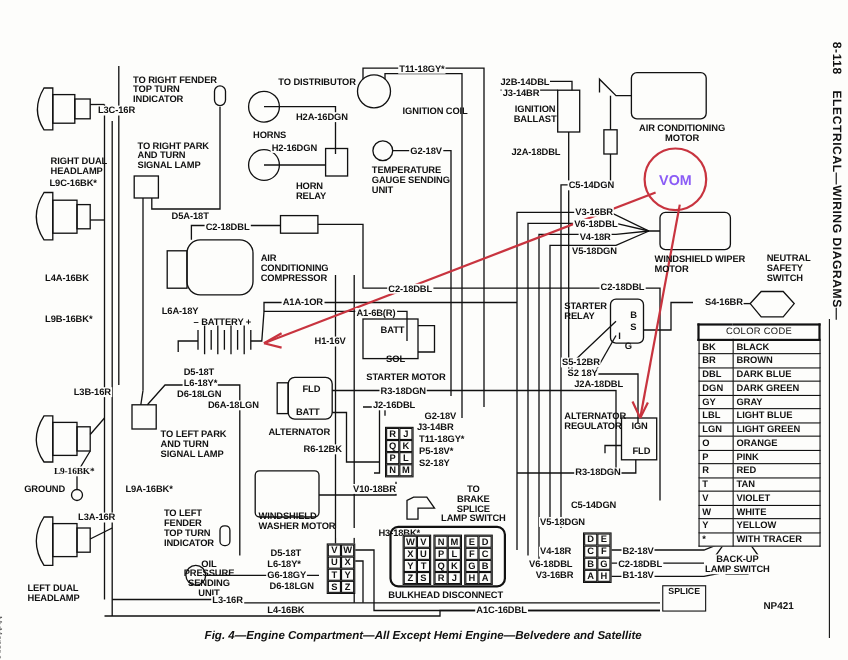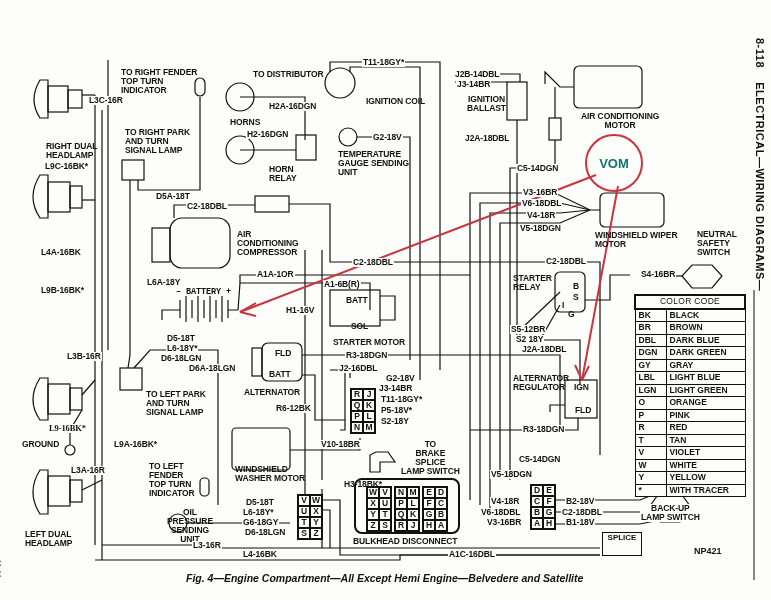--- a/index.html
+++ b/index.html
@@ -6,21 +6,21 @@
   body{width:771px;height:600px;position:relative;overflow:hidden;font-family:"Liberation Sans",sans-serif;color:#111;}
   svg#wires{position:absolute;left:0;top:0;}
   .lbl{position:absolute;font-size:8.5px;font-weight:bold;line-height:9px;white-space:nowrap;background:#fdfdfb;padding:0 1px;letter-spacing:-0.1px;}
   .lbl.nb{background:transparent;}
   .ml{white-space:pre-line;}
   .vert{position:absolute;transform-origin:left top;transform:rotate(90deg);font-weight:bold;white-space:nowrap;}
   #page-header{left:766px;top:38px;font-size:11px;letter-spacing:0.5px;}
   #watermark{position:absolute;left:3px;top:560px;transform-origin:left top;transform:rotate(90deg);font-size:8px;color:#555;white-space:nowrap;}
   #caption{position:absolute;left:186px;top:572px;font-size:10.5px;font-weight:bold;font-style:italic;white-space:nowrap;}
   #figid{position:absolute;left:694px;top:546px;font-size:9px;font-weight:bold;}
-  #vom{position:absolute;left:585px;top:134px;width:54px;height:54px;border:2px solid #c8343f;border-radius:50%;color:#0f766e;font-weight:bold;font-size:13px;display:flex;align-items:center;justify-content:center;}
+  #vom{position:absolute;left:585px;top:134px;width:54px;height:54px;border:2px solid #c8343f;border-radius:50%;color:#8b5cf6;font-weight:bold;font-size:13px;display:flex;align-items:center;justify-content:center;}
   table#color-code{position:absolute;left:634px;top:294px;border-collapse:collapse;font-size:8.5px;font-weight:bold;background:#fdfdfb;}
   table#color-code td,table#color-code th{border:1px solid #111;padding:0 3px;height:11.5px;line-height:11px;}
   table#color-code th{font-weight:normal;font-size:8.5px;letter-spacing:0.3px;border:2px solid #111;}
   table#color-code td.c{width:24px;}
   table#color-code td.n{width:72px;}
   .plug{position:absolute;display:grid;border:1.5px solid #111;background:#fdfdfb;}
   .plug span{border:1px solid #111;font-size:8.5px;font-weight:bold;text-align:center;line-height:9px;width:10px;height:9px;}
   #splice-box{position:absolute;left:602px;top:532px;width:38px;height:22px;border:1px solid #111;font-size:8px;font-weight:bold;text-align:center;}
   #bulkhead{position:absolute;left:354px;top:478px;width:102px;height:52px;border:2px solid #111;border-radius:8px;}
 </style>
@@ -193,21 +193,21 @@
 <div class="lbl ml nb" style="left:337px;top:150px;">TEMPERATURE
 GAUGE SENDING
 UNIT</div>
 <div class="lbl ml nb" style="left:466px;top:95px;text-align:center;">IGNITION
 BALLAST</div>
 <div class="lbl ml nb" style="left:580px;top:112px;text-align:center;">AIR CONDITIONING
 MOTOR</div>
 <div class="lbl ml nb" style="left:236px;top:230px;">AIR
 CONDITIONING
 COMPRESSOR</div>
-<div class="lbl nb" style="left:175px;top:288px;font-family:Liberation Mono, monospace;">– BATTERY +</div>
+<div class="lbl nb" style="left:175px;top:288px;">– BATTERY +</div>
 <div class="lbl nb" style="left:332px;top:338px;">STARTER MOTOR</div>
 <div class="lbl nb" style="left:345px;top:296px;">BATT</div>
 <div class="lbl nb" style="left:350px;top:322px;">SOL</div>
 <div class="lbl ml nb" style="left:594px;top:231px;">WINDSHIELD WIPER
 MOTOR</div>
 <div class="lbl ml nb" style="left:696px;top:230px;">NEUTRAL
 SAFETY
 SWITCH</div>
 <div class="lbl ml nb" style="left:512px;top:274px;">STARTER
 RELAY</div>
@@ -295,21 +295,21 @@
 <div class="lbl" style="left:522px;top:425px;">R3-18DGN</div>
 <div class="lbl" style="left:306px;top:480px;padding-left:38px;">H3-18BK*</div>
 <div class="lbl" style="left:518px;top:455px;">C5-14DGN</div>
 <div class="lbl" style="left:490px;top:470px;">V5-18DGN</div>
 <div class="lbl" style="left:245px;top:498px;">D5-18T</div>
 <div class="lbl" style="left:242px;top:508px;">L6-18Y*</div>
 <div class="lbl" style="left:242px;top:518px;">G6-18GY</div>
 <div class="lbl" style="left:244px;top:528px;">D6-18LGN</div>
 <div class="lbl" style="left:192px;top:541px;">L3-16R</div>
 <div class="lbl" style="left:242px;top:550px;">L4-16BK</div>
-<div class="lbl" style="left:432px;top:550px;margin-left:16px;">A1C-16DBL</div>
+<div class="lbl" style="left:432px;top:550px;">A1C-16DBL</div>
 <div class="lbl" style="left:490px;top:497px;">V4-18R</div>
 <div class="lbl" style="left:480px;top:508px;">V6-18DBL</div>
 <div class="lbl" style="left:486px;top:518px;">V3-16BR</div>
 <div class="lbl" style="left:565px;top:497px;">B2-18V</div>
 <div class="lbl" style="left:561px;top:508px;">C2-18DBL</div>
 <div class="lbl" style="left:565px;top:518px;">B1-18V</div>
 
 <div class="plug" id="plug-rq" style="left:350px;top:388px;grid-template-columns:repeat(2,12px);">
     <span>R</span>
     <span>J</span>

